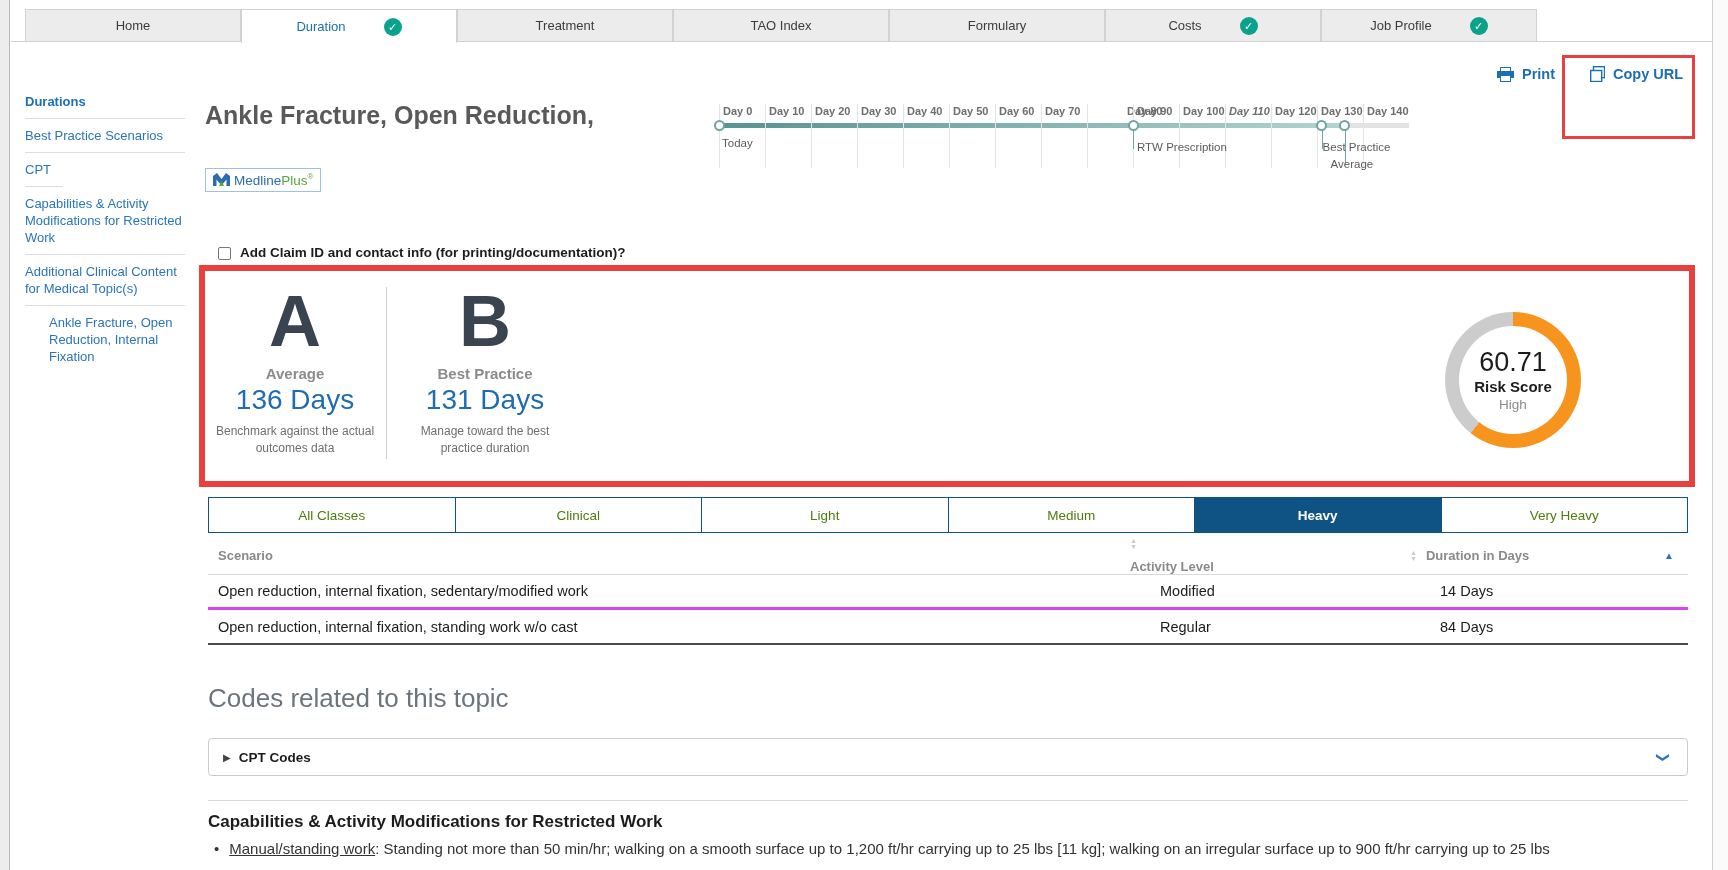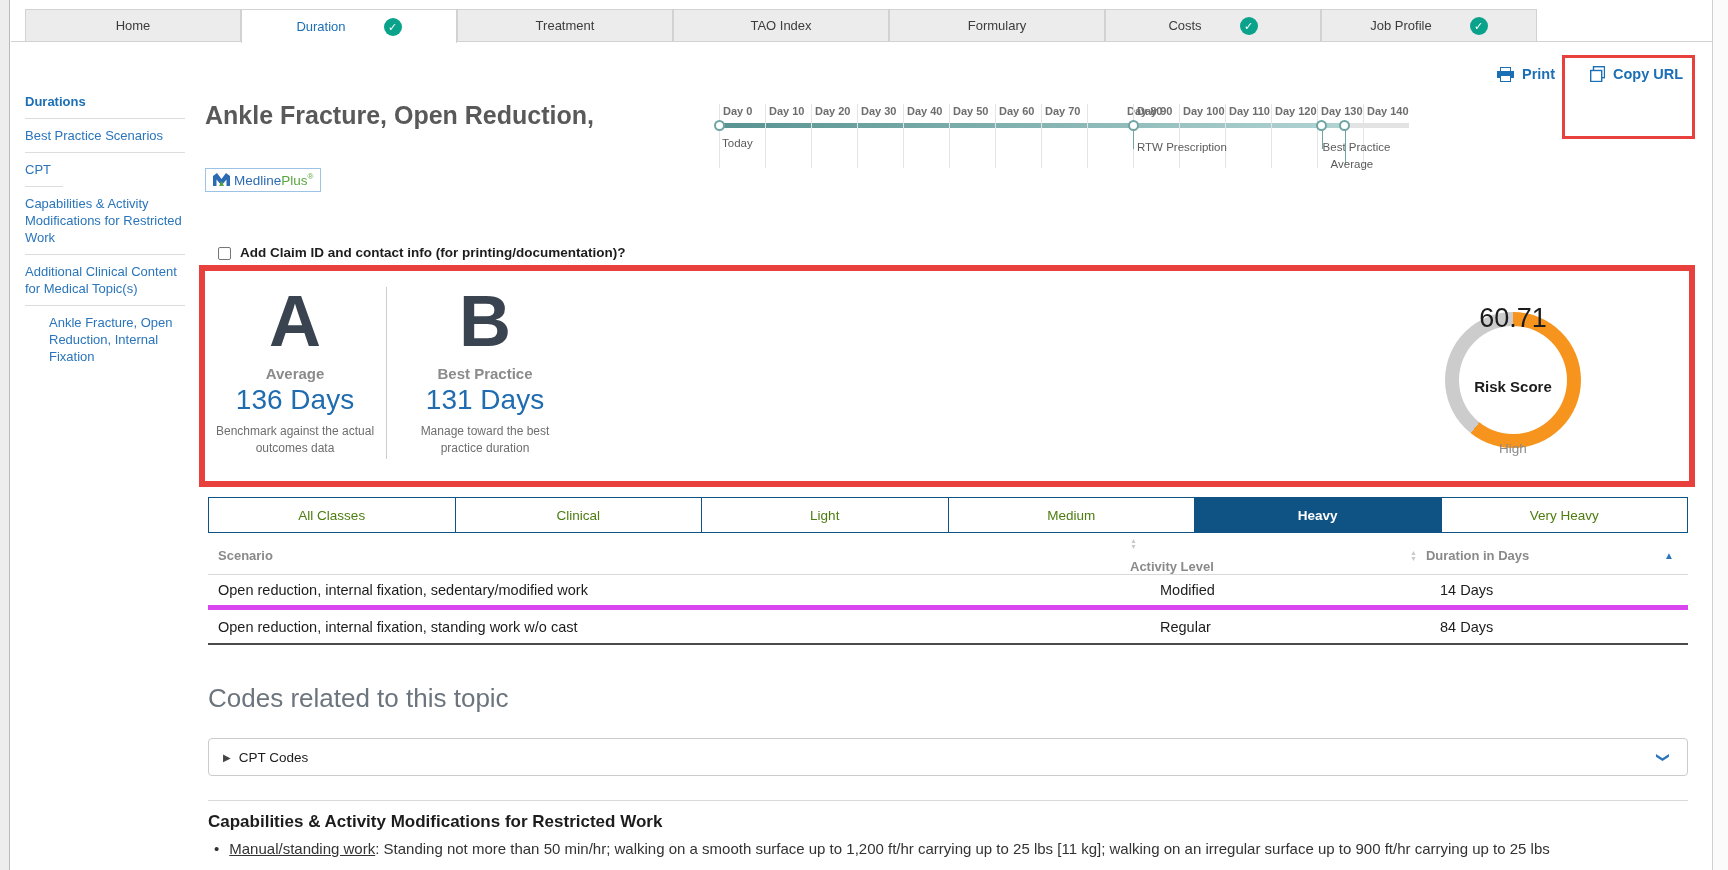--- a/index.html
+++ b/index.html
@@ -50,49 +50,49 @@
   .metrics-box{position:absolute;left:202px;top:268px;width:1490px;height:216px;border:3px solid #e8403d;background:#fff;}
   .metric-col{position:absolute;top:12px;width:180px;display:flex;flex-direction:column;align-items:center;text-align:center;}
   .m-letter{font-size:72px;font-weight:800;color:#3a4350;line-height:76px;}
   .m-name{font-size:15px;font-weight:bold;color:#8b8b8b;margin-top:6px;}
   .m-days{font-size:28px;color:#1f6cb0;margin-top:2px;}
   .m-desc{font-size:12px;color:#6e6e6e;line-height:17px;margin-top:7px;}
   .m-divider{position:absolute;left:181px;top:16px;height:172px;width:1px;background:#ccc;}
   .gauge{position:absolute;left:1240px;top:41px;width:136px;height:136px;border-radius:50%;
          display:flex;align-items:center;justify-content:center;}
   .gauge-inner{width:108px;height:108px;border-radius:50%;background:#fff;display:flex;flex-direction:column;
-         align-items:center;justify-content:center;text-align:center;gap:44px;}
+         align-items:center;justify-content:center;text-align:center;}
   .g-score{font-size:27px;color:#1c1c1c;line-height:30px;}
   .g-label{font-size:15px;font-weight:bold;color:#1c1c1c;line-height:19px;}
   .g-level{font-size:13.5px;color:#8b8b8b;line-height:18px;}
   
   .class-tabs{position:absolute;left:208px;top:497px;width:1480px;height:36px;display:flex;border:1px solid #0f5384;}
   .ctab{flex:1;display:flex;align-items:center;justify-content:center;font-size:13.5px;color:#4d7c0f;
         background:#fff;border-right:1px solid #0f5384;cursor:pointer;}
   .ctab:last-child{border-right:none;}
   .ctab.active{background:#0f5384;color:#fff;font-weight:bold;}
   
   .dtable{position:absolute;left:208px;top:537px;width:1480px;}
   .thead{display:flex;align-items:center;height:38px;border-bottom:1px solid #d9d9d9;color:#8a8a8a;
          font-size:13px;font-weight:bold;position:relative;}
-  .trow{display:flex;align-items:center;height:35px;font-size:14.5px;color:#1c1c1c;border-bottom:5px solid #d946ef;}
+  .trow{display:flex;align-items:center;height:35px;font-size:14.5px;color:#1c1c1c;border-bottom:3px solid #d946ef;}
   .trow.last{border-bottom:2px solid #4a4a4a;}
   .c1{width:922px;padding-left:10px;}
   .c2{width:280px;display:flex;gap:9px;flex-direction:column;}
   .c3{width:278px;display:flex;align-items:center;gap:9px;}
   .cell2{width:280px;padding-left:30px;}
   .cell3{width:278px;padding-left:30px;}
   .sort-icon{display:flex;flex-direction:column;color:#c9c9c9;font-size:7px;line-height:6px;cursor:pointer;}
   .sort-asc{position:absolute;right:14px;top:13px;color:#2a75bb;font-size:10px;cursor:pointer;}
   
   .codes-heading{position:absolute;left:208px;top:683px;font-size:26px;color:#6c757d;font-weight:400;}
   .cpt-panel{position:absolute;left:208px;top:738px;width:1480px;height:38px;border:1px solid #cbcbcb;border-radius:4px;
        display:flex;align-items:center;padding-left:14px;cursor:pointer;background:#fff;}
   .cpt-arrow{font-size:10px;color:#444;margin-right:8px;}
-  .cpt-label{font-size:13.5px;font-weight:400;color:#1c1c1c;}
+  .cpt-label{font-size:13.5px;font-weight:700;color:#1c1c1c;}
   .cpt-chevron{position:absolute;right:18px;color:#2a75bb;font-weight:bold;font-size:13px;
        transform:rotate(90deg);display:inline-block;}
   .hr-light{position:absolute;left:208px;top:800px;width:1480px;height:1px;background:#d9d9d9;}
   .cap-heading{position:absolute;left:208px;top:812px;font-size:17px;font-weight:bold;color:#1c1c1c;}
   .cap-bullet{position:absolute;left:214px;top:840px;width:1478px;font-size:15px;color:#333;
        white-space:nowrap;overflow:hidden;}
   .cap-bullet .dot{margin-right:10px;}
   .cap-lead{text-decoration:underline;}
 </style>
 </head>
@@ -186,21 +186,21 @@
       <div class="tick-label" style="left: 999px;">Day 60</div>
       <div class="tick-line" style="left: 1041px;"></div>
       <div class="tick-label" style="left: 1045px;">Day 70</div>
       <div class="tick-line" style="left: 1087px;"></div>
       <div class="tick-label" style="left: 1091px; margin-left: 36px;">Day 80</div>
       <div class="tick-line" style="left: 1133px;"></div>
       <div class="tick-label" style="left: 1137px;">Day 90</div>
       <div class="tick-line" style="left: 1179px;"></div>
       <div class="tick-label" style="left: 1183px;">Day 100</div>
       <div class="tick-line" style="left: 1225px;"></div>
-      <div class="tick-label" style="left: 1229px;">Day 110</div>
+      <div class="tick-label" style="left: 1229px; font-style: italic;">Day 110</div>
       <div class="tick-line" style="left: 1271px;"></div>
       <div class="tick-label" style="left: 1275px;">Day 120</div>
       <div class="tick-line" style="left: 1317px;"></div>
       <div class="tick-label" style="left: 1321px;">Day 130</div>
       <div class="tick-line" style="left: 1363px;"></div>
       <div class="tick-label" style="left: 1367px;">Day 140</div>
       <div class="tl-marker" style="left: 713.5px;"></div>
       <div class="tl-mlabel" style="left: 722px; top: 137px;">Today</div>
       <div class="tl-drop" style="left: 1133px; height: 19px;"></div>
       <div class="tl-marker" style="left: 1127.5px;"></div>

